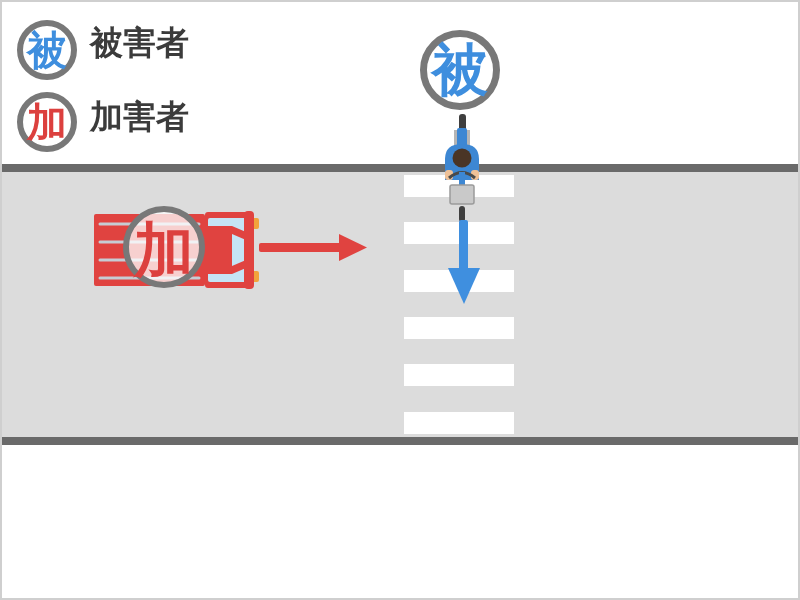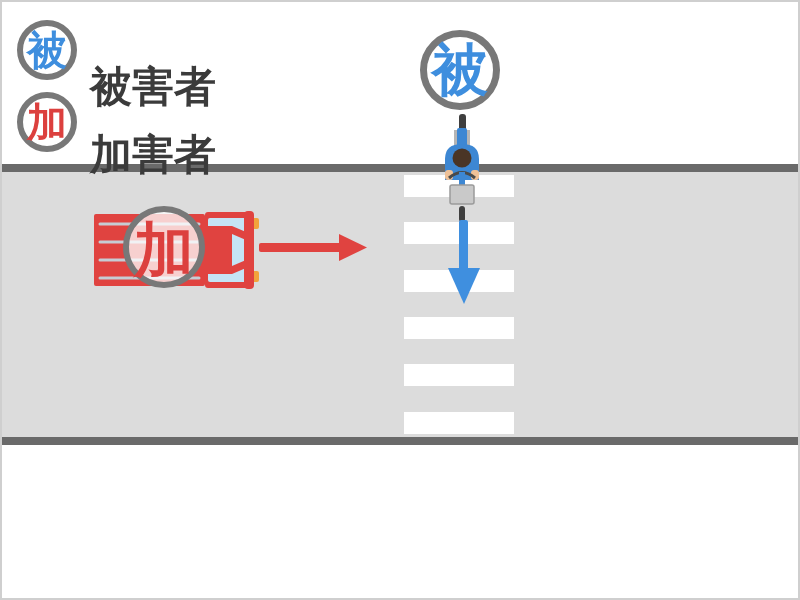--- a/index.html
+++ b/index.html
@@ -17,24 +17,24 @@
   
   .legend-badge{
     position:absolute;left:15px;width:60px;height:60px;border:6px solid #787878;
     border-radius:50%;background:#fff;box-sizing:border-box;
     display:flex;align-items:center;justify-content:center;
     font-size:40px;font-weight:bold;line-height:1;
   }
   .legend-badge.victim{top:18px;color:#3e8ede;}
   .legend-badge.perp{top:90px;color:#dc403e;}
   .legend-label{
-    position:absolute;left:88px;font-size:42px;font-weight:bold;color:#3b3b3b;line-height:1;margin-top:40px;
+    position:absolute;left:88px;font-size:33px;font-weight:bold;color:#3b3b3b;line-height:1;
   }
   .legend-label.victim{top:24px;}
-  .legend-label.perp{top:92px;}
+  .legend-label.perp{top:98px;}
   
   .actor-badge{
     position:absolute;left:418px;top:28px;width:80px;height:80px;
     border:7px solid #787878;border-radius:50%;background:#fff;box-sizing:border-box;
     display:flex;align-items:center;justify-content:center;
     font-size:56px;font-weight:bold;color:#3e8ede;line-height:1;z-index:5;
   }
   .abs{position:absolute;}
 </style>
 </head>

